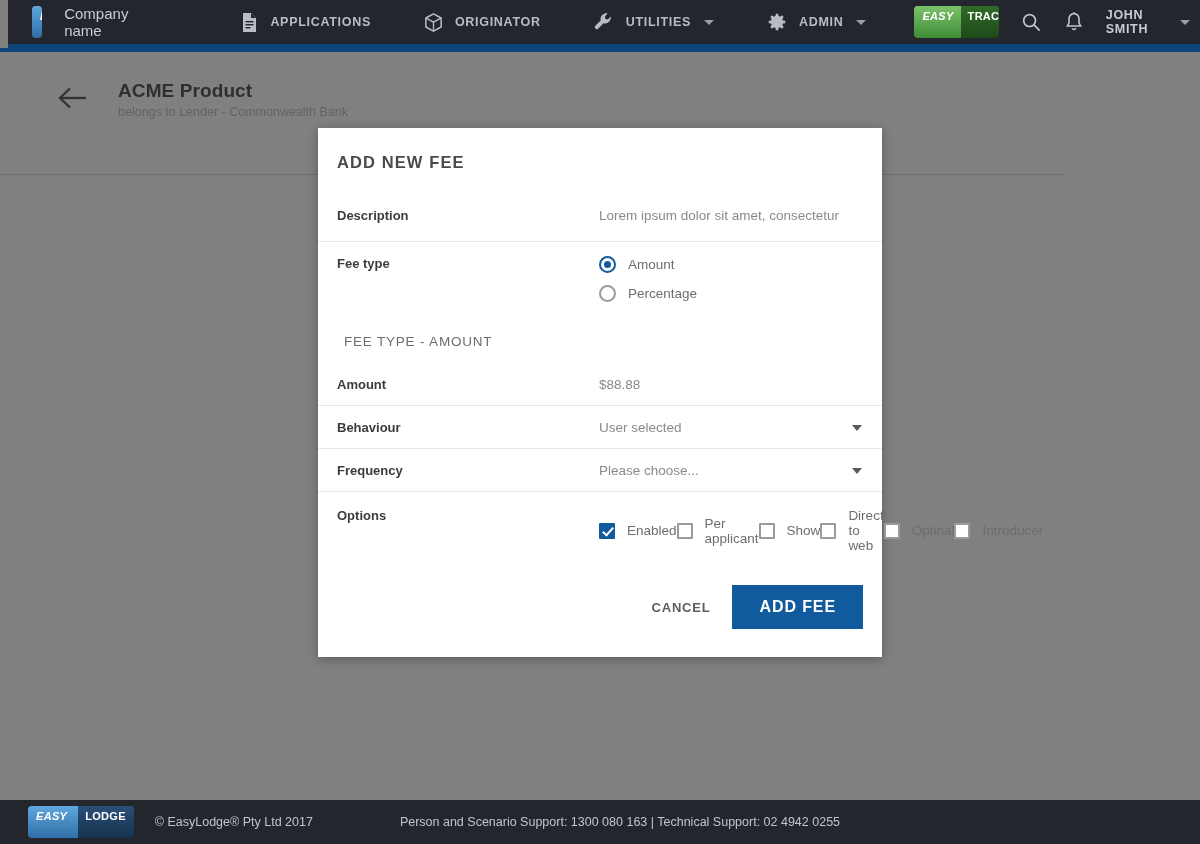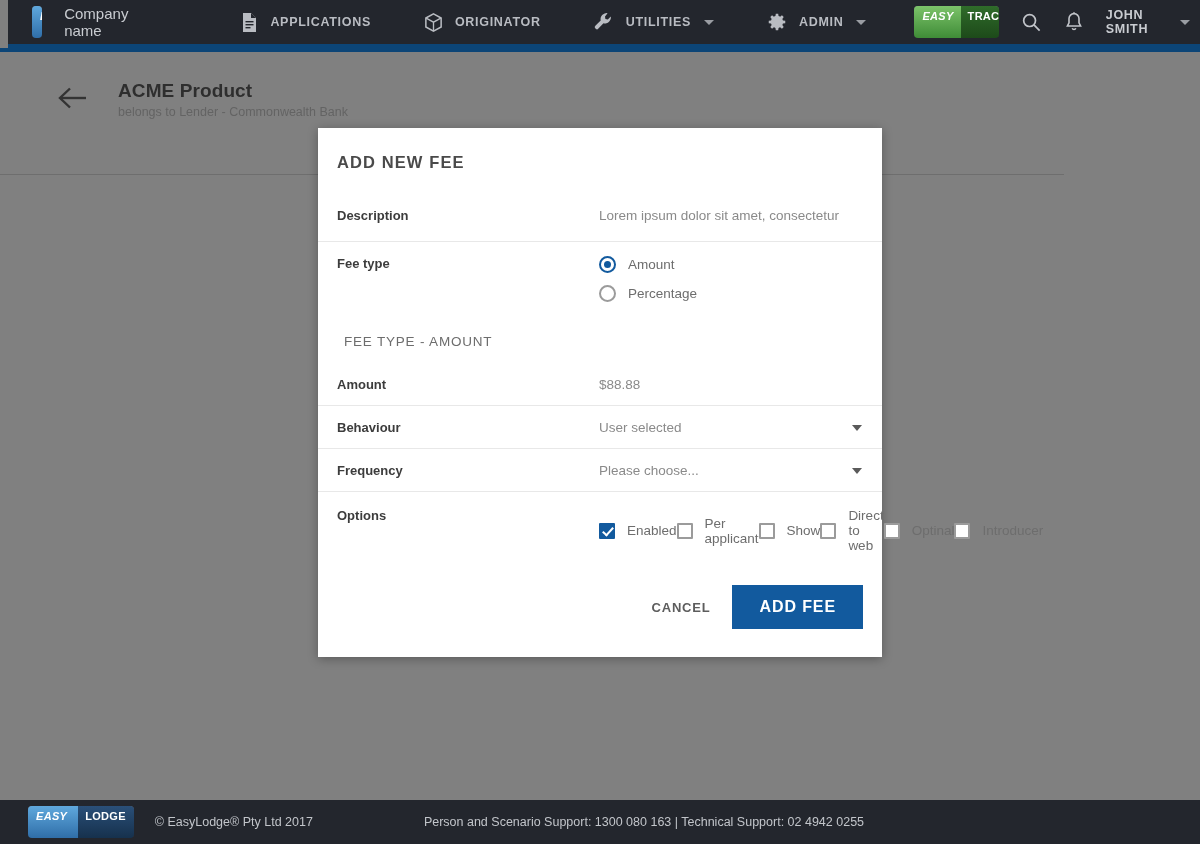--- a/index.html
+++ b/index.html
@@ -319,21 +319,21 @@
     width: 1200px;
     height: 44px;
     background: #23262d;
     display: flex;
     align-items: center;
     color: #c2c5ca;
     font-size: 12.5px;
   }
   .footer .logo-pill { margin-left: 28px; }
   .footer .copy { margin-left: 21px; }
-  .footer .support { margin-left: 111px; }
+  .footer .support { margin-left: 87px; }
 </style>
 </head>
 <body>
 
 <div class="topnav">
 
   <div class="logo-pill">
     <span class="seg-a">EASY</span>
     <span class="seg-slash"></span>
 

